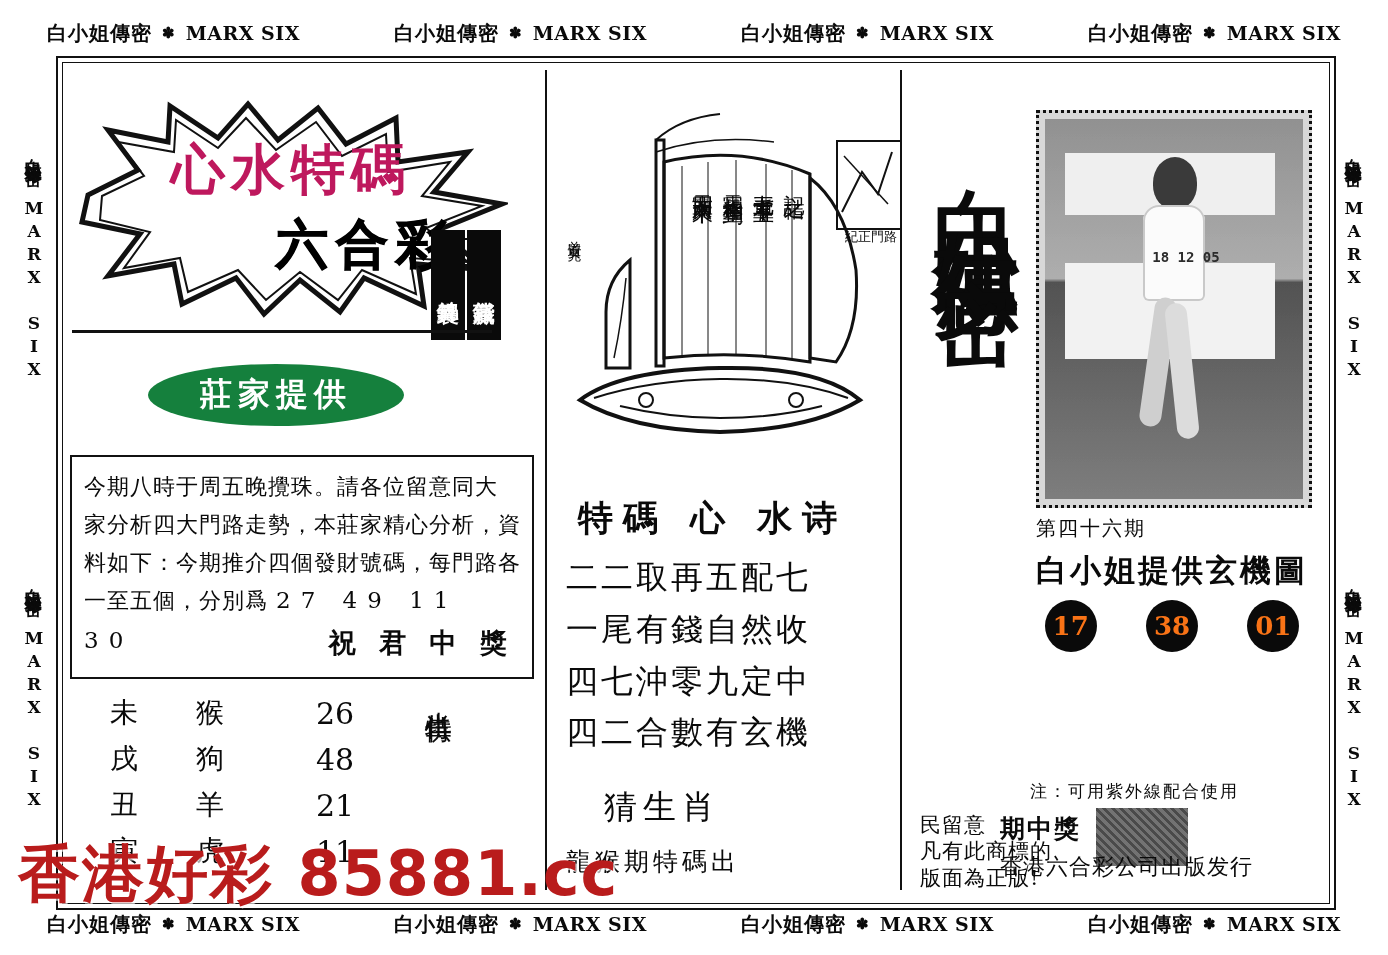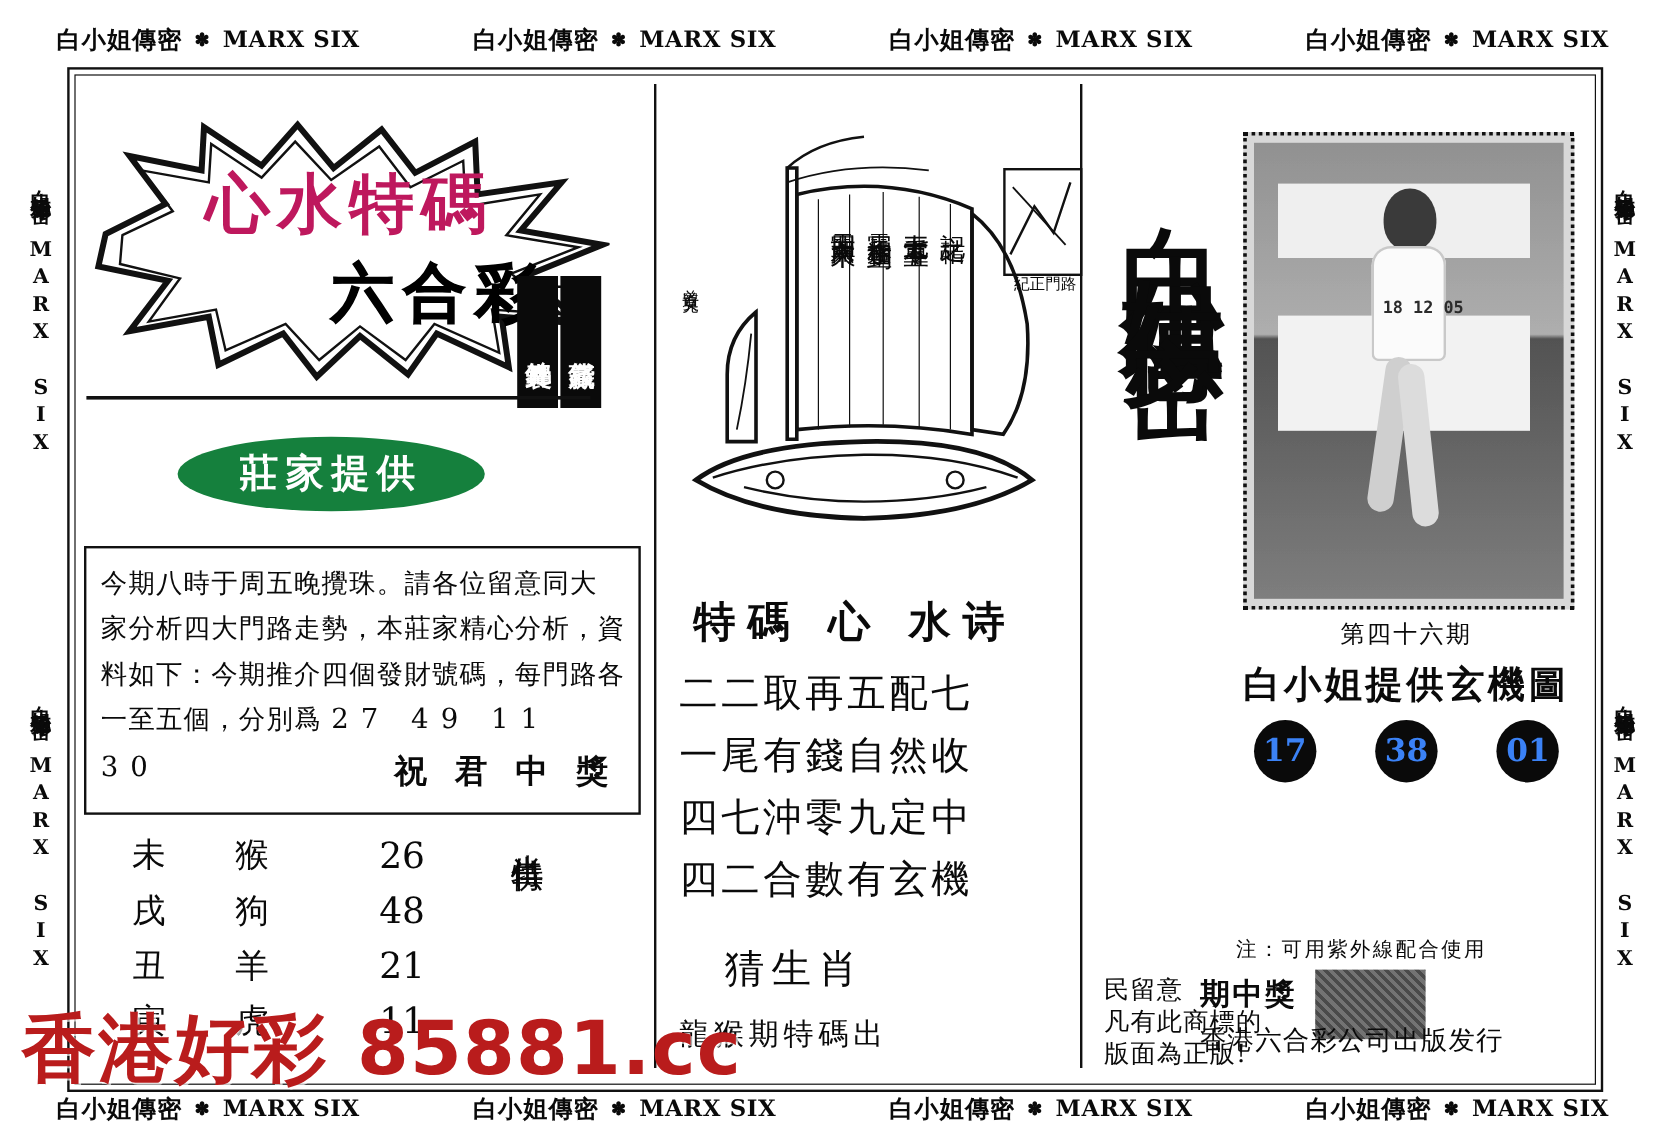--- a/index.html
+++ b/index.html
@@ -228,35 +228,35 @@
     position:absolute;left:12px;top:140px;width:74px;height:150px;
   }
   .photo .leg1{position:absolute;left:10px;top:0;width:22px;height:130px;background:#cfcfcf;transform:rotate(8deg);border-radius:12px;}
   .photo .leg2{position:absolute;left:34px;top:6px;width:22px;height:136px;background:#dcdcdc;transform:rotate(-6deg);border-radius:12px;}
   .photo .num{
     position:absolute;left:26px;top:92px;width:70px;
     font-family:"DejaVu Sans Mono","Liberation Mono",monospace;
     font-size:14px;color:#2b2b2b;text-align:center;line-height:1.25;font-weight:bold;
   }
   .issue{
-    position:absolute;left:1036px;top:515px;width:272px;text-align:center;
+    position:absolute;left:1036px;top:515px;width:272px;text-align:left;
     font-family:"DejaVu Serif","Liberation Serif",serif;
     font-size:20px;letter-spacing:2px;
   }
   .rtitle{
     position:absolute;left:1016px;top:550px;width:312px;text-align:center;
     font-family:"DejaVu Serif","Liberation Serif",serif;
     font-size:31px;font-weight:bold;letter-spacing:3px;white-space:nowrap;
   }
   .balls{
     position:absolute;left:1020px;top:600px;width:304px;
     display:flex;justify-content:space-around;align-items:center;
   }
   .ball{
-    width:52px;height:52px;border-radius:50%;background:#0a0a0a;color:#3b82f6;
+    width:52px;height:52px;border-radius:50%;background:#0a0a0a;color:#f97316;
     display:flex;align-items:center;justify-content:center;
     font-family:"DejaVu Serif","Liberation Serif",serif;
     font-size:26px;font-weight:bold;
   }
   .note{
     position:absolute;left:1030px;top:780px;width:300px;
     font-family:"DejaVu Serif","Liberation Serif",serif;
     font-size:17px;letter-spacing:2px;white-space:nowrap;
   }
   .stamp{

